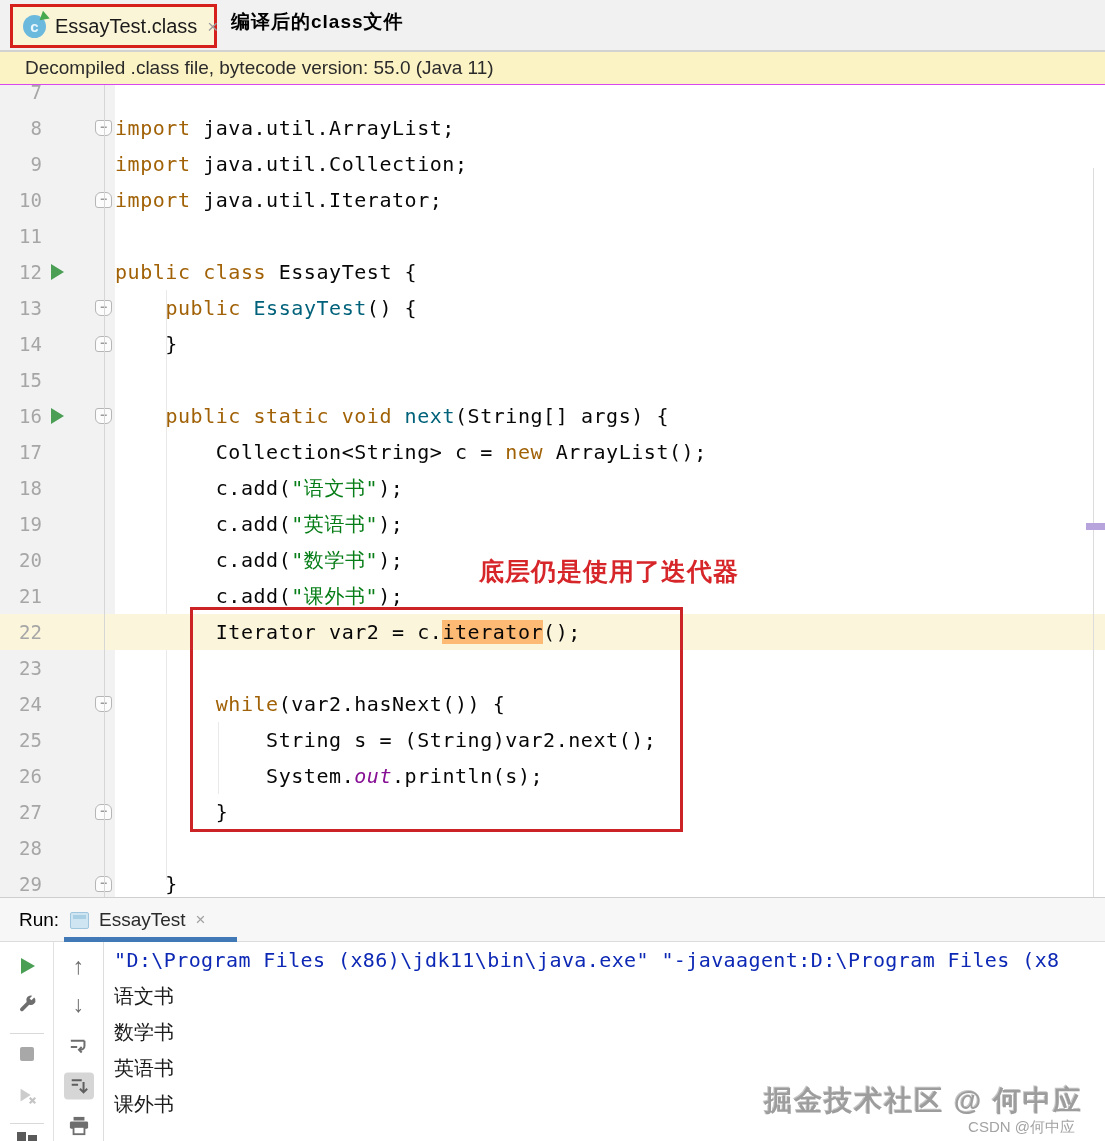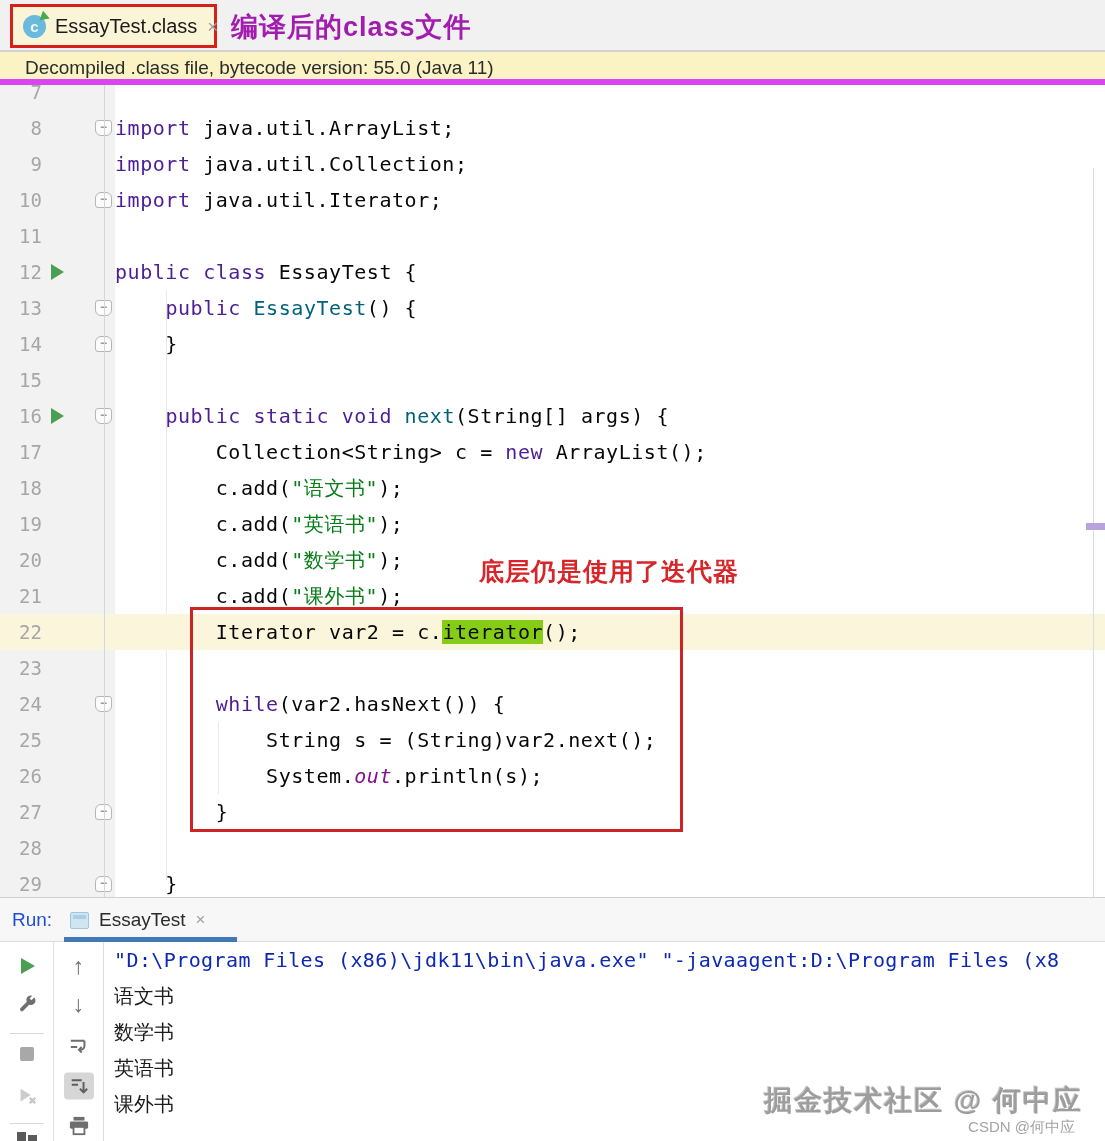--- a/index.html
+++ b/index.html
@@ -12,56 +12,56 @@
   .left-strip-sq { position:absolute; left:0; top:98px; width:8px; height:10px; background:#b9b9b9; }
 
   
   .tabbar { position:absolute; left:0; top:0; width:1105px; height:52px; background:#f1f1f1; border-bottom:2px solid #d2d2d2; }
   .tab-box { position:absolute; left:10px; top:4px; width:207px; height:44px; border:3px solid #d5201c; background:#fbf5d8; display:flex; align-items:center; padding:0 8px 0 10px; }
   .class-icon { position:relative; width:23px; height:23px; border-radius:50%; background:#6cb9de; flex:0 0 auto; }
   .class-icon span { position:absolute; left:0; top:1px; width:100%; text-align:center; font:bold 15px/21px "Liberation Sans",sans-serif; color:#eaf7fd; }
   .class-icon i { position:absolute; right:-4px; top:-3px; width:0; height:0; border-left:9px solid #49a94e; border-top:5px solid transparent; border-bottom:5px solid transparent; transform:rotate(20deg); }
   .tab-label { font-size:20px; color:#1a1a1a; margin-left:9px; white-space:nowrap; }
   .tab-close { margin-left:10px; color:#9b9b9b; font-size:19px; line-height:19px; }
-  .tab-annotation { position:absolute; left:231px; top:9px; font-size:27px; font-weight:bold; color:#a21caf; letter-spacing:1px; white-space:nowrap; }
-
-  
-  .banner { position:absolute; left:0; top:52px; width:1105px; height:33px; background:#fcf3c5; border-bottom:6px solid #d946ef; font-size:19px; color:#2b2b2b; line-height:32px; padding-left:25px; }
+  .tab-annotation { position:absolute; left:231px; top:9px; font-size:19px; font-weight:bold; color:#000000; letter-spacing:1px; white-space:nowrap; }
+
+  
+  .banner { position:absolute; left:0; top:52px; width:1105px; height:33px; background:#fcf3c5; border-bottom:1px solid #d946ef; font-size:19px; color:#2b2b2b; line-height:32px; padding-left:25px; }
 
   
   .editor { position:absolute; left:0; top:85px; width:1105px; height:812px; background:#fff; overflow:hidden; }
   .gutter-bg { position:absolute; left:0; top:0; width:115px; height:812px; background:#f2f2f2; }
   .gutter-line { position:absolute; left:104px; top:0; width:1px; height:812px; background:#d6d6d6; z-index:3; }
   .indent-guide { position:absolute; width:1px; background:#e9e9e9; z-index:1; }
   .rows { position:absolute; left:0; top:-11px; width:1105px; z-index:2; }
   .crow { position:relative; height:36px; display:flex; align-items:center; }
   .crow.current { background:#fbf5dc; }
   .lnum { width:42px; text-align:right; font:19px/36px "DejaVu Sans Mono", monospace; color:#a6a6a6; flex:0 0 auto; }
   .garrow { width:30px; flex:0 0 auto; display:flex; justify-content:center; }
   .run-tri { width:0; height:0; border-left:13px solid #4a9f55; border-top:8px solid transparent; border-bottom:8px solid transparent; }
   .gfold { width:43px; flex:0 0 auto; position:relative; height:36px; }
   .fm { position:absolute; left:23px; top:10px; width:17px; height:16px; background:#fcfcfc; border:1px solid #b6b6b6; border-radius:3px; color:#8f8f8f; font:bold 12px/13px "Liberation Sans",sans-serif; text-align:center; z-index:4; }
   .fm.open { border-radius:3px 3px 6px 6px; }
   .fm.close { border-radius:6px 6px 3px 3px; }
   .ccode { flex:1; font-family:"DejaVu Sans Mono", monospace; font-size:20px; line-height:36px; letter-spacing:0.55px; white-space:pre; overflow:hidden; }
-  .seg-kw { color:#4c1d95;text-align:right; }
+  .seg-kw { color:#a16207;text-align:right; }
   .seg-pl { color:#070707; }
   .seg-st { color:#067d17; }
   .seg-me { color:#00627a; }
   .seg-fi { color:#871094; font-style:italic; }
-  .seg-hl { color:#070707; background:#84cc16; }
+  .seg-hl { color:#070707; background:#fdba74; }
   .code-red-box { position:absolute; left:190px; top:522px; width:493px; height:225px; border:3px solid #cb2326; z-index:5; }
   .editor-annotation { position:absolute; left:479px; top:470px; font-size:25px; font-weight:bold; color:#d7262a; letter-spacing:1px; z-index:5; white-space:nowrap; }
   .scroll-track { position:absolute; left:1093px; top:83px; width:1px; height:729px; background:#dcdcdc; z-index:6; }
   .scroll-mark { position:absolute; left:1086px; top:438px; width:19px; height:7px; background:#b7a4dc; z-index:7; }
 
   
   .runpanel { position:absolute; left:0; top:897px; width:1105px; height:244px; border-top:1px solid #cfcfcf; background:#fff; }
   .run-header { position:relative; height:44px; background:#f7f7f7; border-bottom:1px solid #dcdcdc; display:flex; align-items:center; }
-  .run-label { font-size:19px; color:#1d4ed8; margin-left:12px; }
+  .run-label { font-size:19px; color:#000000; margin-left:19px; }
   .run-tab { position:absolute; left:64px; top:0; height:44px; display:flex; align-items:center; padding:0 6px; }
   .console-icon { width:19px; height:17px; background:#cfe6f2; border:1px solid #9fc6de; border-radius:2px; position:relative; }
   .console-icon::before { content:""; position:absolute; left:2px; top:2px; right:2px; height:4px; background:#a8cfe3; }
   .run-tab-label { font-size:19px; color:#2b2b2b; margin-left:10px; }
   .run-tab-close { margin-left:10px; color:#a0a0a0; font-size:17px; }
   .run-tab-underline { position:absolute; left:64px; bottom:-1px; width:173px; height:5px; background:#4079b6; }
   .run-body { position:relative; height:199px; }
   .tb-col1 { position:absolute; left:0; top:0; width:54px; height:100%; border-right:1px solid #e2e2e2; }
   .tb-col2 { position:absolute; left:54px; top:0; width:50px; height:100%; border-right:1px solid #dddddd; }
   .tbi { position:absolute; left:50%; transform:translate(-50%,-50%); display:flex; align-items:center; justify-content:center; }

